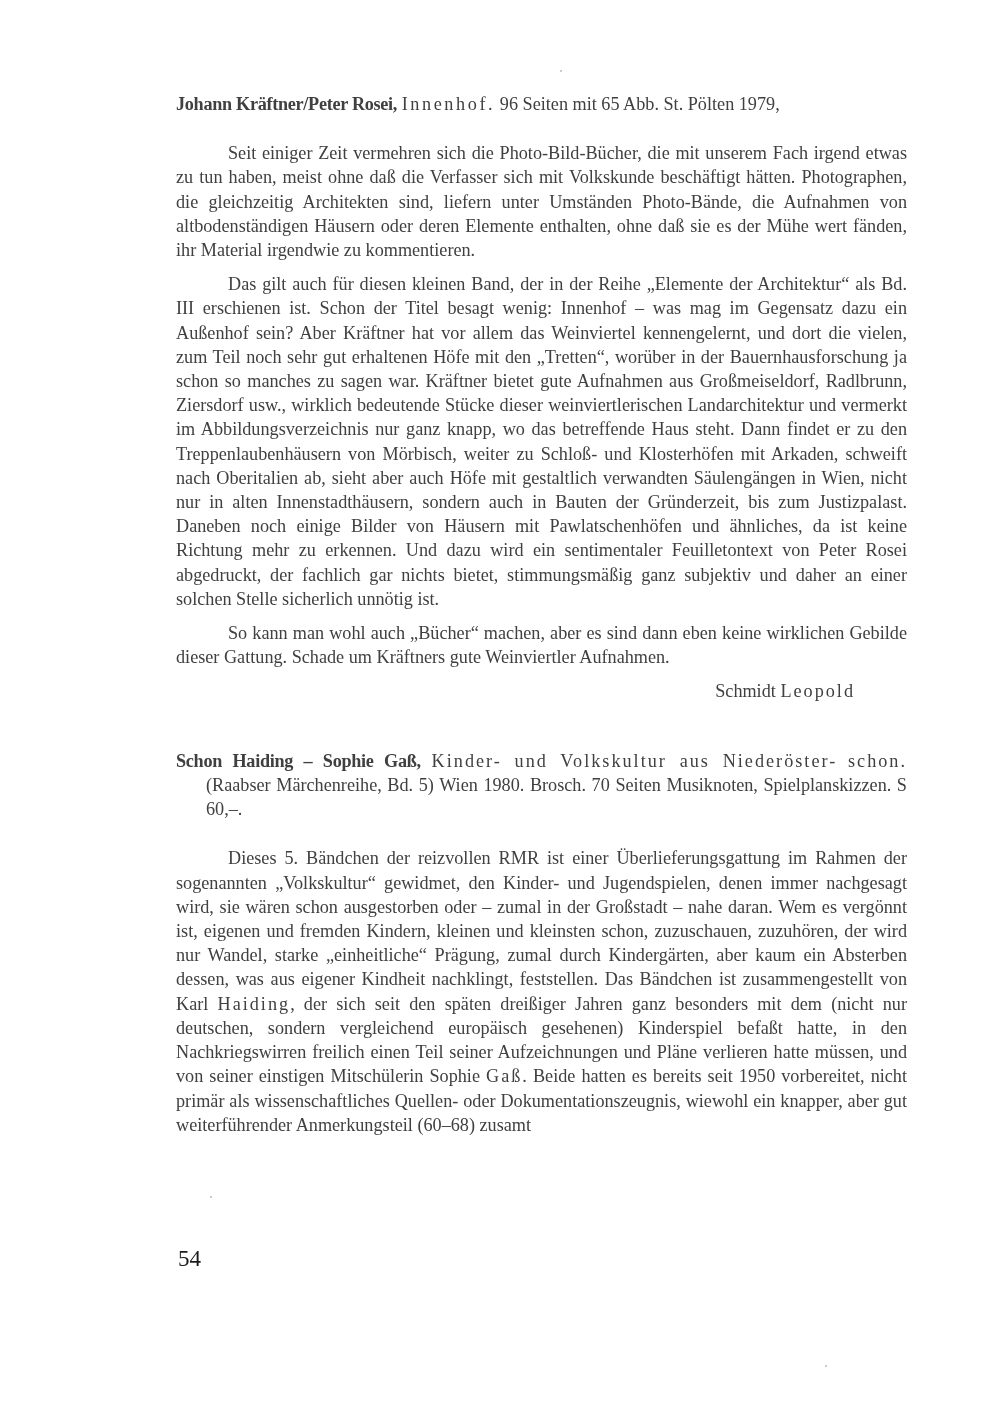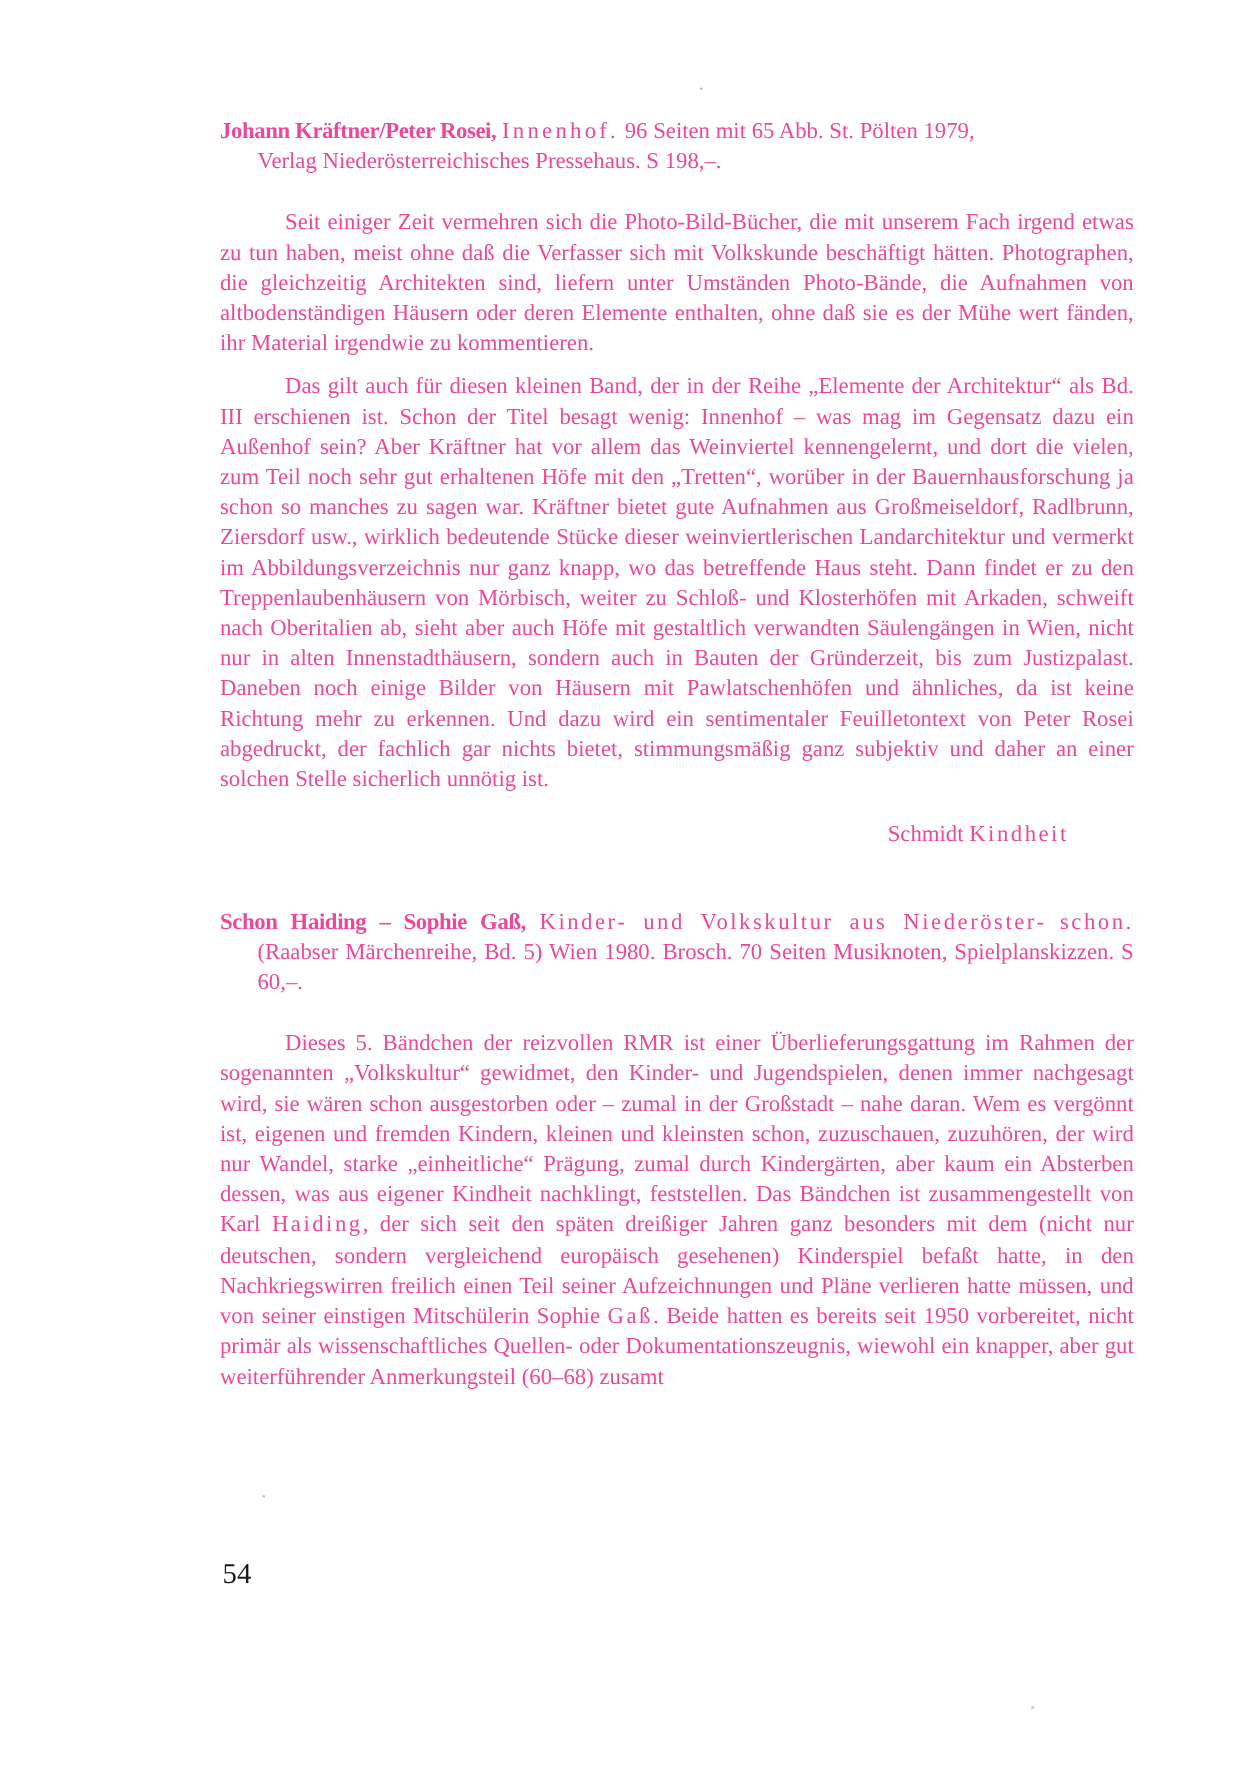--- a/index.html
+++ b/index.html
@@ -1,20 +1,20 @@
 <!DOCTYPE html>
 <html><head>
   <meta charset="utf-8">
   <style>
     html, body { margin: 0; padding: 0; background: #ffffff; }
     body { width: 1000px; height: 1415px; position: relative; overflow: hidden; }
     .page {
       position: absolute; left: 176px; top: 92px; width: 731px;
       font-family: "Liberation Serif", "DejaVu Serif", serif;
-      font-size: 18.2px; line-height: 24.2px; color: #ec4899;
+      font-size: 18.2px; line-height: 24.2px; color: #404040;
       text-align: justify;
     }
     .entry-head { padding-left: 30px; text-indent: -30px; margin: 0; }
     .author { font-weight: bold; letter-spacing: -0.3px; }
     .spaced { letter-spacing: 2.6px; }
     .spaced2 { letter-spacing: 2px; }
     p.body { margin: 0; text-indent: 52px; }
     .gap-head { height: 25px; }
     .gap-par { height: 10px; }
     .sig { text-align: right; padding-right: 52px; margin-top: 10px; }
@@ -30,28 +30,28 @@
   </style>
 </head>
 <body>
 
 <div class="page">
 
   <div>
     <p class="entry-head">
       <span class="author">Johann Kräftner/Peter Rosei,</span>
       <span class="spaced">Innenhof.</span><span> 96 Seiten mit 65 Abb. St. Pölten 1979,</span><br>
-      <span>Verlag Niederösterreichisches Pressehaus. S 198,–.</span>
     </p>
     <div class="gap-head"></div>
     <p class="body">Seit einiger Zeit vermehren sich die Photo-Bild-Bücher, die mit unserem Fach irgend etwas zu tun haben, meist ohne daß die Verfasser sich mit Volkskunde beschäftigt hätten. Photographen, die gleichzeitig Architekten sind, liefern unter Umständen Photo-Bände, die Aufnahmen von altbodenständigen Häusern oder deren Elemente enthalten, ohne daß sie es der Mühe wert fänden, ihr Material irgendwie zu kommentieren.</p>
     <div class="gap-par"></div>
     <p class="body">Das gilt auch für diesen kleinen Band, der in der Reihe „Elemente der Architektur“ als Bd. III erschienen ist. Schon der Titel besagt wenig: Innenhof – was mag im Gegensatz dazu ein Außenhof sein? Aber Kräftner hat vor allem das Weinviertel kennengelernt, und dort die vielen, zum Teil noch sehr gut erhaltenen Höfe mit den „Tretten“, worüber in der Bauernhausforschung ja schon so manches zu sagen war. Kräftner bietet gute Aufnahmen aus Großmeiseldorf, Radlbrunn, Ziersdorf usw., wirklich bedeutende Stücke dieser weinviertlerischen Landarchitektur und vermerkt im Abbildungsverzeichnis nur ganz knapp, wo das betreffende Haus steht. Dann findet er zu den Treppenlaubenhäusern von Mörbisch, weiter zu Schloß- und Klosterhöfen mit Arkaden, schweift nach Oberitalien ab, sieht aber auch Höfe mit gestaltlich verwandten Säulengängen in Wien, nicht nur in alten Innenstadthäusern, sondern auch in Bauten der Gründerzeit, bis zum Justizpalast. Daneben noch einige Bilder von Häusern mit Pawlatschenhöfen und ähnliches, da ist keine Richtung mehr zu erkennen. Und dazu wird ein sentimentaler Feuilletontext von Peter Rosei abgedruckt, der fachlich gar nichts bietet, stimmungsmäßig ganz subjektiv und daher an einer solchen Stelle sicherlich unnötig ist.</p>
     <div class="gap-par"></div>
-    <p class="sig"><span class="name-first">Schmidt </span><span class="name-last">Kindheit</span></p>
+    <p class="body">So kann man wohl auch „Bücher“ machen, aber es sind dann eben keine wirklichen Gebilde dieser Gattung. Schade um Kräftners gute Weinviertler Aufnahmen.</p>
+    <p class="sig"><span class="name-first">Schmidt </span><span class="name-last">Leopold</span></p>
   </div>
 
   <div class="gap-entry"></div>
 
   <div>
     <p class="entry-head">
       <span class="author">Schon Haiding – Sophie Gaß,</span>
       <span class="spaced2">Kinder- und Volkskultur aus Niederöster-</span>
       <span class="spaced2">schon.</span><span> (Raabser Märchenreihe, Bd. 5) Wien 1980. Brosch. 70 Seiten Musiknoten, Spielplanskizzen. S 60,–.</span>
     </p>

